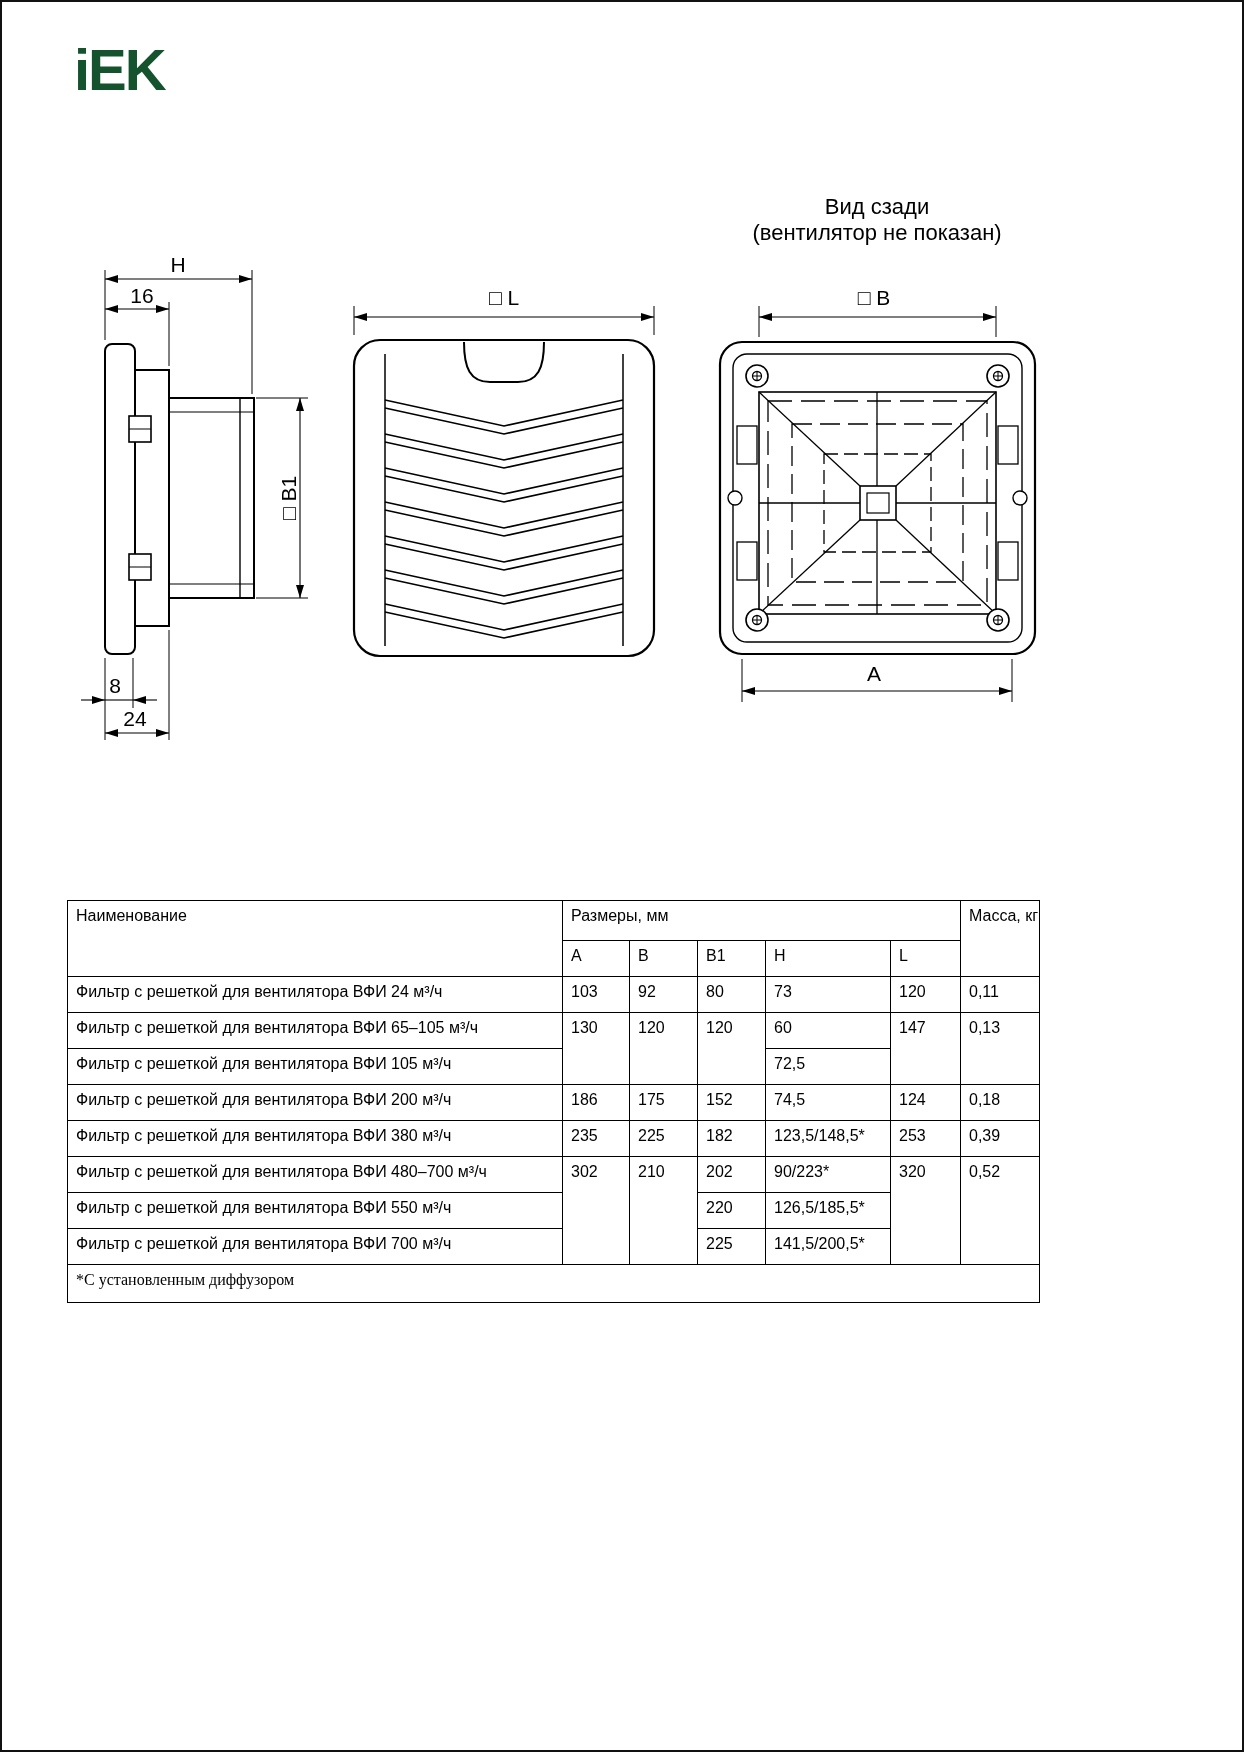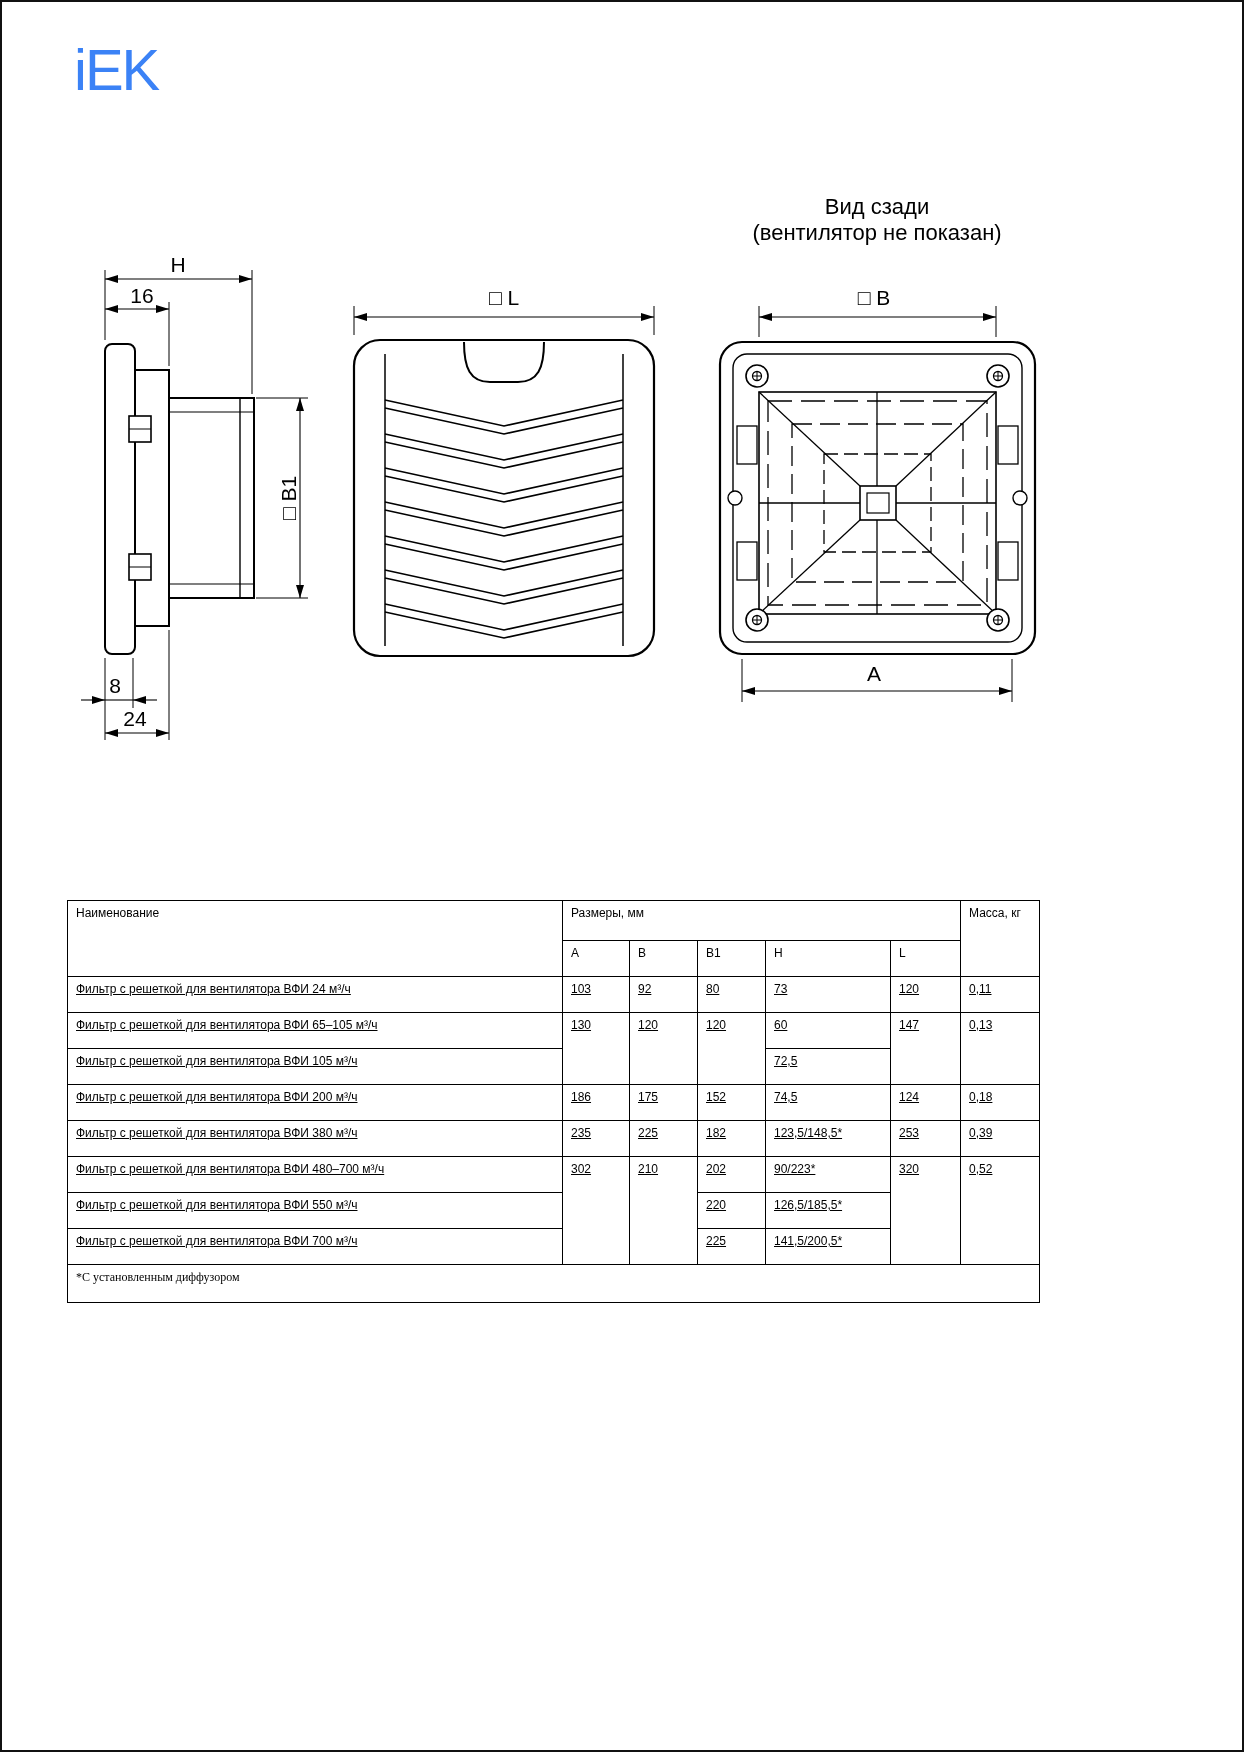--- a/index.html
+++ b/index.html
@@ -2,40 +2,40 @@
 <html><head>
 <meta charset="utf-8">
 <style>
   html,body { margin:0; padding:0; background:#e8e8e8; }
   .page {
     position:relative; width:1244px; height:1752px; background:#ffffff;
     border:2px solid #111; box-sizing:border-box; overflow:hidden;
     font-family:"Liberation Sans","DejaVu Sans",sans-serif; color:#000;
   }
   .logo {
-    position:absolute; left:72px; top:34px; font-size:58px; font-weight:normal;
-    letter-spacing:-2px; color:#3b82f6;
+    position:absolute; left:72px; top:34px; font-size:58px; font-weight:bold;
+    letter-spacing:-2px; color:#14532d;
   }
   .drawings { position:absolute; left:0; top:180px; }
   svg text { font-family:"Liberation Sans","DejaVu Sans",sans-serif; fill:#000; }
   .dimtxt  { font-size:21px; }
   .titletxt{ font-size:22px; }
 
   table.spec {
     position:absolute; left:65px; top:898px; width:972px;
     border-collapse:collapse; table-layout:fixed;
-    font-size:12px; line-height:1.15;
+    font-size:16px; line-height:1.15;
   }
   table.spec td {
     border:1.5px solid #000; padding:6px 8px 4px 8px;
     vertical-align:top; text-align:left; white-space:nowrap; overflow:hidden;
   }
   tr.hrow1 { height:40px; }
   tr.hrow2 { height:36px; }
-  tr.drow  { height:36px;text-decoration:underline; }
+  tr.drow  { height:36px; }
   tr.frow  { height:38px;font-family:Liberation Serif, serif; }
   td.wrapcell { white-space:normal; }
 </style>
 </head>
 <body>
 
 <div class="page">
 
   <div class="logo">iEK</div>
 

